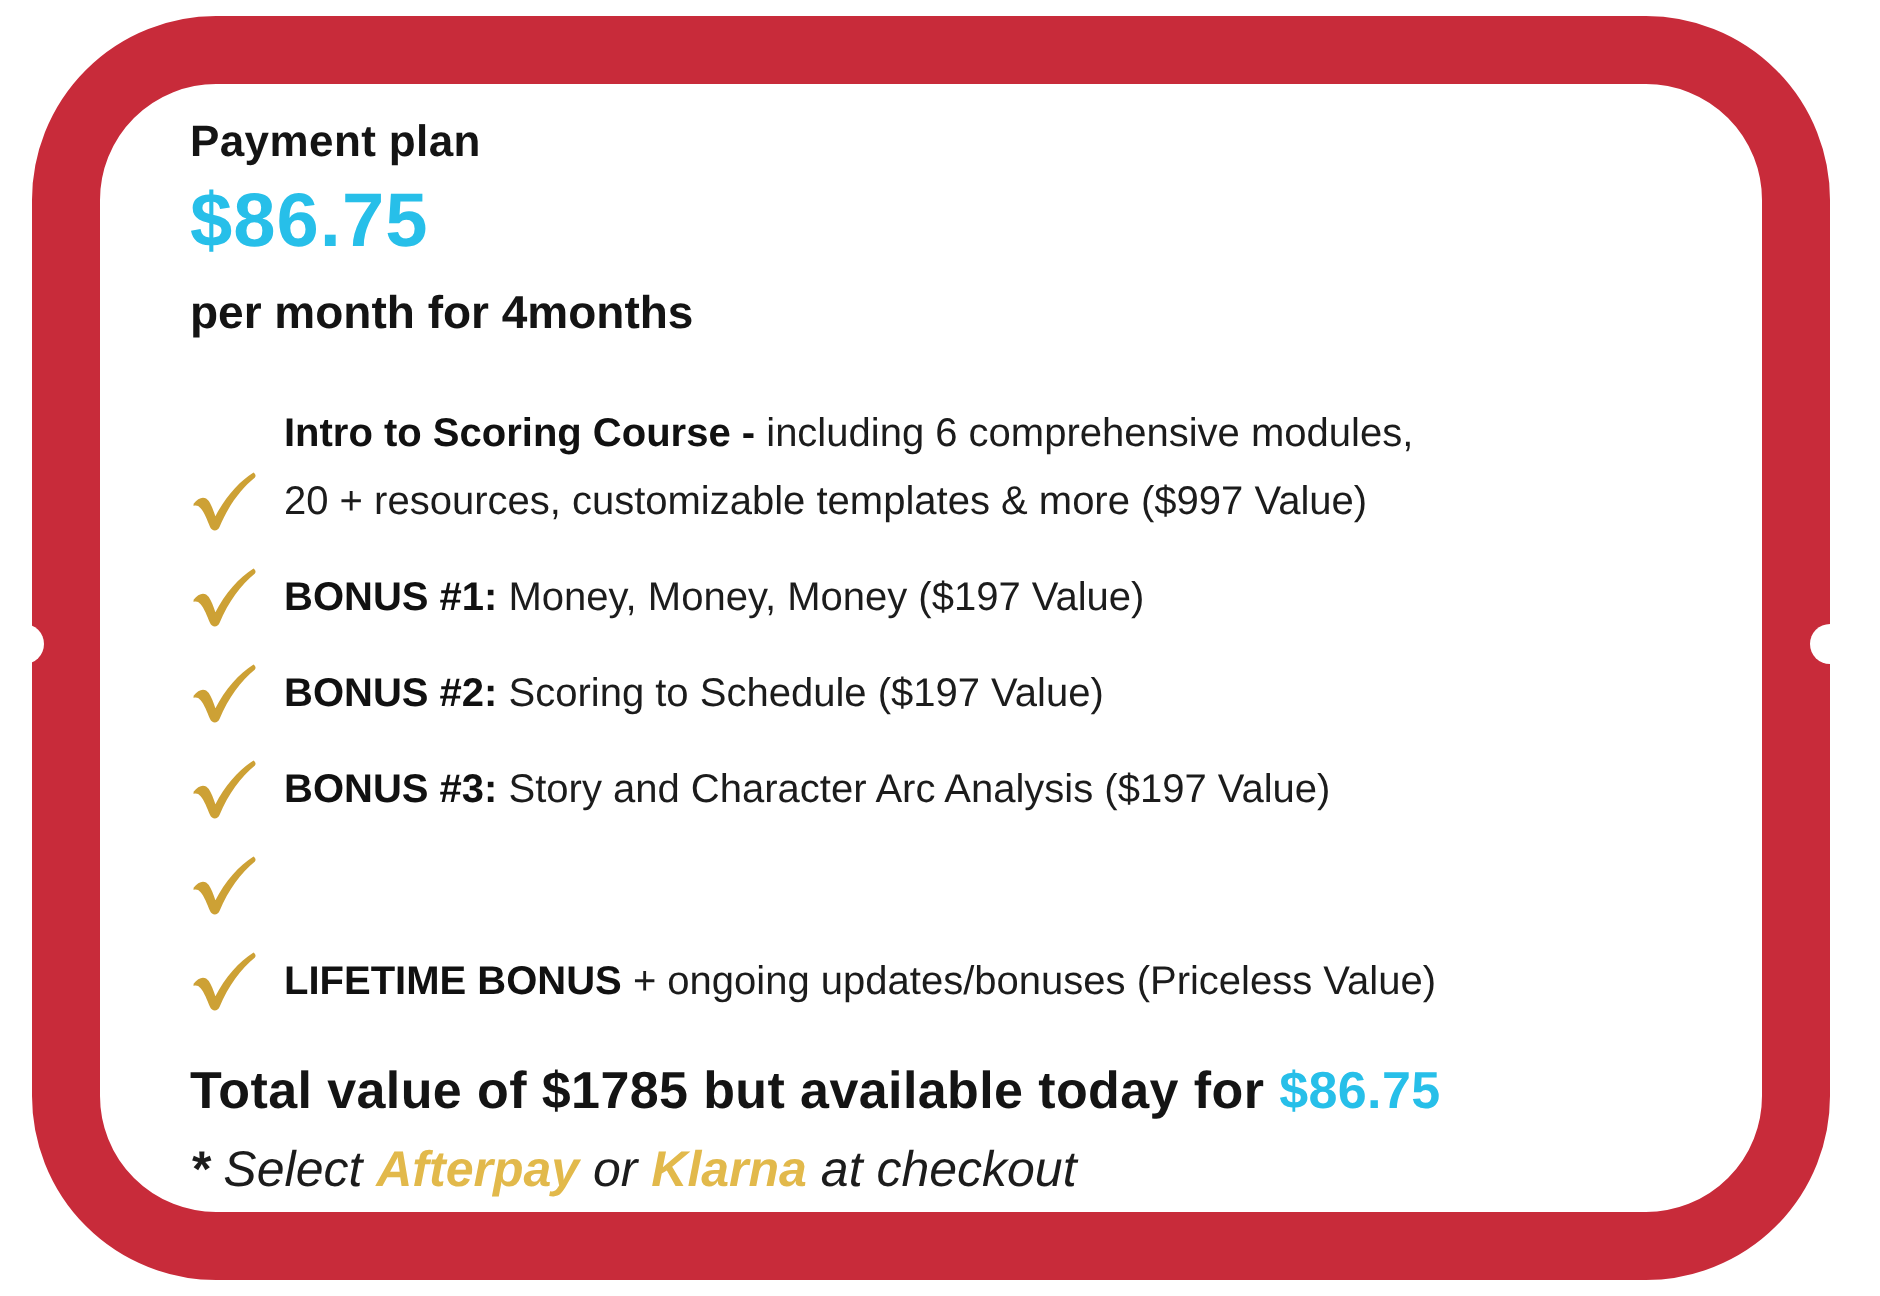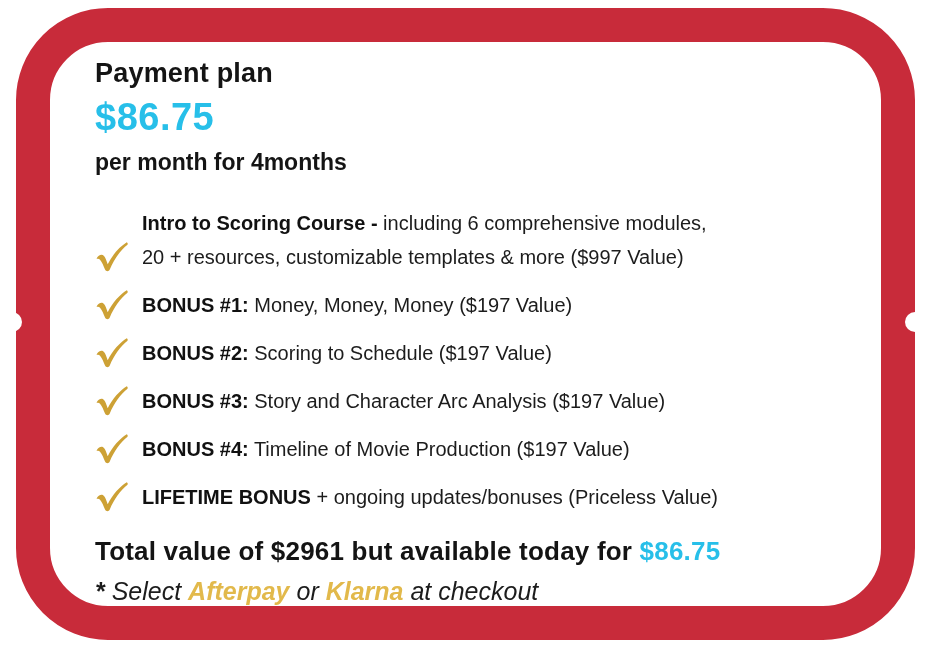--- a/index.html
+++ b/index.html
@@ -38,21 +38,21 @@
   .notch-right { left: 905px; }
 
   .content {
     position: absolute;
     left: 95px;
     top: 58px;
     width: 768px;
   }
   .plan-title {
     margin: 0;
-    font-size: 27px;
+    font-size: 22px;
     font-weight: bold;
     color: #141414;
     letter-spacing: 0.2px;
     line-height: 1.15;
   }
   .plan-price {
     margin-top: 8px;
     font-size: 38px;
     font-weight: bold;
     color: var(--accent-cyan, #27BFE9);
@@ -157,31 +157,30 @@
     <svg class="check" viewBox="0 0 38 36" aria-hidden="true">
       <path d="M2 19 C5 15, 8.5 14.5, 10.5 17.5 C12 19.8, 13 22.5, 14.2 26 C19.5 15.5, 27.5 6.5, 35.5 1.5 C36.5 2.3, 37 3.2, 36.3 4.3 C28.5 10.5, 21.5 20, 16.5 32 C15.5 34.5, 12.3 34.6, 11.2 32 C9.6 28, 8 23.8, 5.8 21.3 C4.7 20, 3.3 19.6, 2 20.2 Z"></path>
     </svg>
     <div class="benefit-text"><span class="benefit-label">BONUS #3:</span><span> Story and Character Arc Analysis ($197 Value)</span></div>
   </div>
 
   <div class="benefit">
     <svg class="check" viewBox="0 0 38 36" aria-hidden="true">
       <path d="M2 19 C5 15, 8.5 14.5, 10.5 17.5 C12 19.8, 13 22.5, 14.2 26 C19.5 15.5, 27.5 6.5, 35.5 1.5 C36.5 2.3, 37 3.2, 36.3 4.3 C28.5 10.5, 21.5 20, 16.5 32 C15.5 34.5, 12.3 34.6, 11.2 32 C9.6 28, 8 23.8, 5.8 21.3 C4.7 20, 3.3 19.6, 2 20.2 Z"></path>
     </svg>
-    <div class="benefit-text"><span class="benefit-label">BONUS #4:</span><span> Timeline of Movie Production ($197 Value)</span></div>
   </div>
 
   <div class="benefit">
     <svg class="check" viewBox="0 0 38 36" aria-hidden="true">
       <path d="M2 19 C5 15, 8.5 14.5, 10.5 17.5 C12 19.8, 13 22.5, 14.2 26 C19.5 15.5, 27.5 6.5, 35.5 1.5 C36.5 2.3, 37 3.2, 36.3 4.3 C28.5 10.5, 21.5 20, 16.5 32 C15.5 34.5, 12.3 34.6, 11.2 32 C9.6 28, 8 23.8, 5.8 21.3 C4.7 20, 3.3 19.6, 2 20.2 Z"></path>
     </svg>
     <div class="benefit-text"><span class="benefit-label">LIFETIME BONUS</span><span> + ongoing updates/bonuses (Priceless Value)</span></div>
   </div>
 </div>
 
   <div class="total-line">
-    <span>Total value of $2961 but available today for </span><span class="total-price">$86.75</span>
+    <span>Total value of $1785 but available today for </span><span class="total-price">$86.75</span>
   </div>
 
   <div class="footnote">
     <span class="ast">*</span><span> Select </span><span class="gold">Afterpay</span><span> or </span><span class="gold">Klarna</span><span> at checkout</span>
   </div>
 </div>
 
 </body></html>

